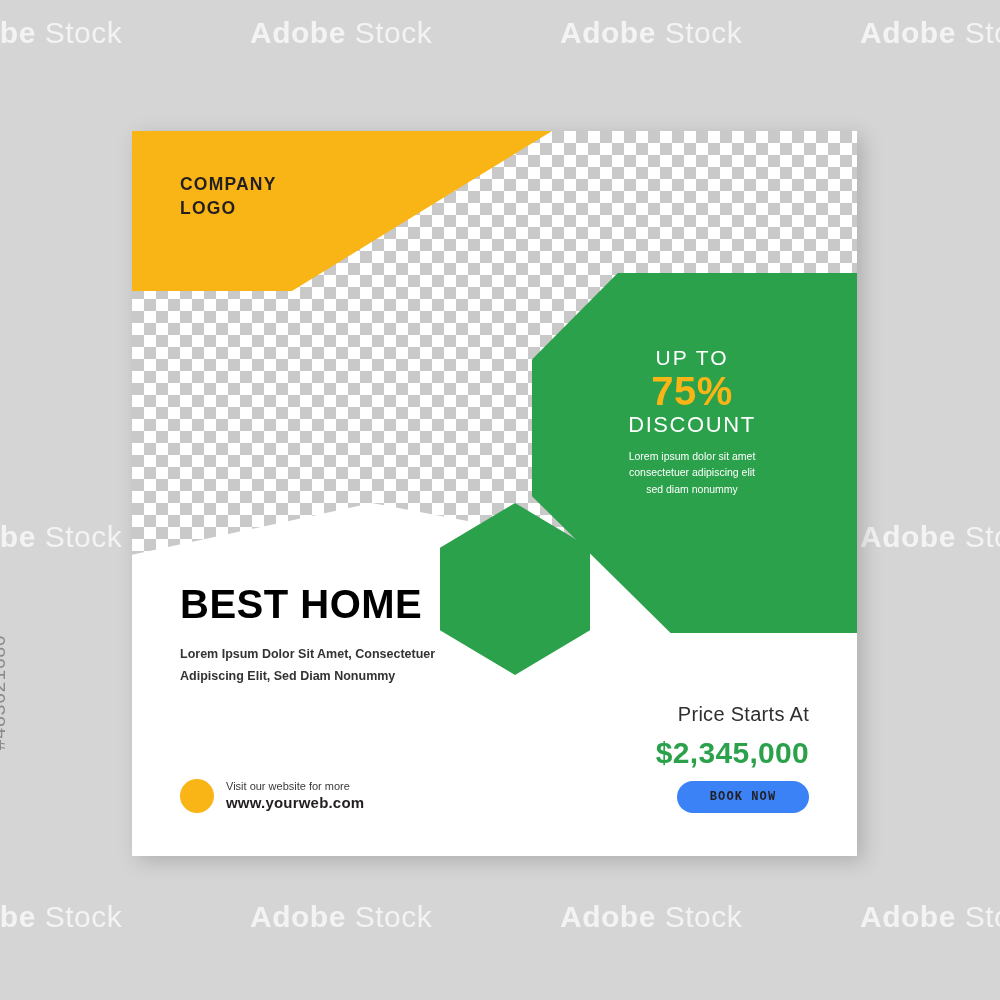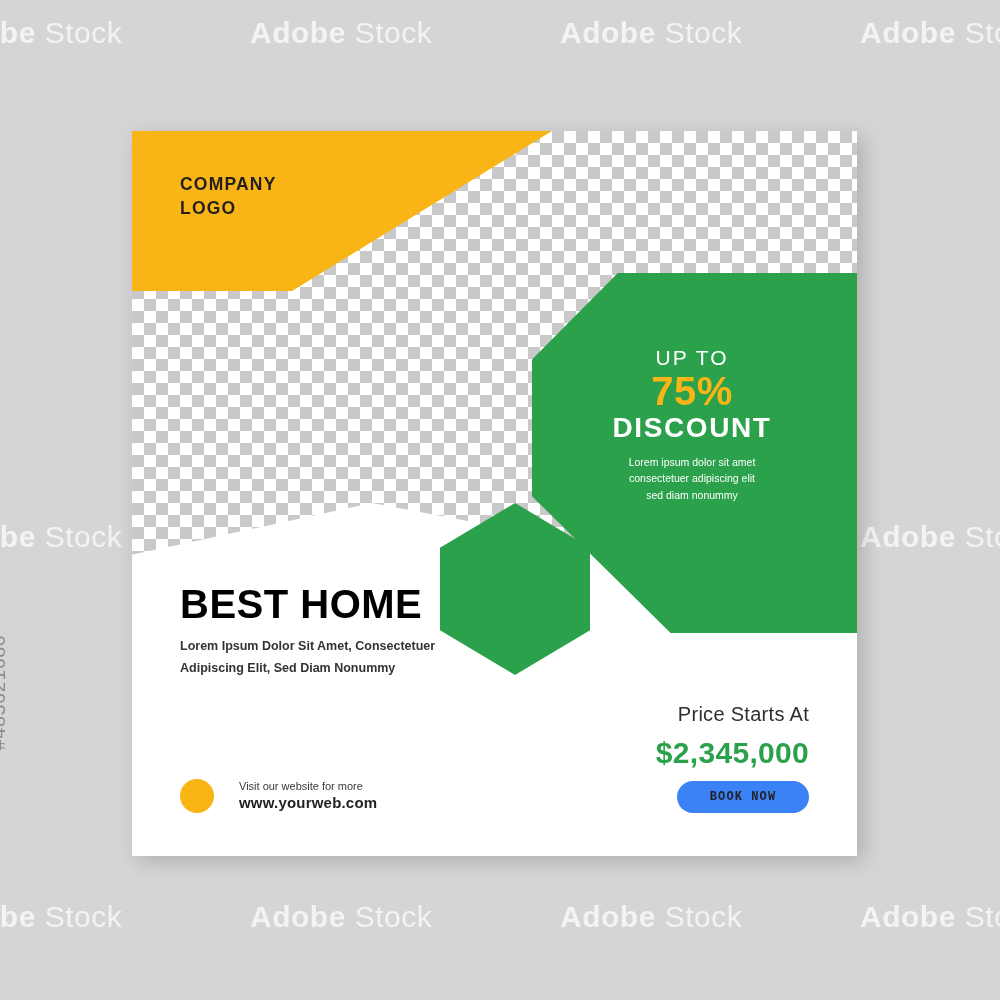--- a/index.html
+++ b/index.html
@@ -150,23 +150,23 @@
     font-weight: 400;
   }
   #percent-text {
     font-size: 40px;
     font-weight: bold;
     color: #f9b416;
     line-height: 1.05;
     letter-spacing: 0.5px;
   }
   #discount-text {
-    font-size: 28px;
+    font-size: 22px;
     letter-spacing: 1.6px;
-    font-weight: 700;
+    font-weight: 400;
   }
   #hex-desc {
     margin-top: 10px;
     font-size: 10.5px;
     line-height: 1.55;
     white-space: pre-line;
   }
 
   
   #green-hex-small {
@@ -203,35 +203,35 @@
   #hl-line3 {
     font-size: 27px;
     font-weight: bold;
     letter-spacing: 0.8px;
     color: #231f20;
   }
   #hl-line3 .accent {
     color: #f9b416;
   }
   #hl-body {
-    margin-top: 8px;
+    margin-top: 16px;
     font-size: 12.5px;
     line-height: 1.75;
     color: #333333;
     font-weight: bold;
     white-space: pre-line;
   }
 
   
   #website-row {
     position: absolute;
     left: 48px;
     top: 648px;
     display: flex;
-    gap: 25px;
+    gap: 12px;
   }
   #website-dot {
     width: 34px;
     height: 34px;
     border-radius: 50%;
     background: #f9b416;
   }
   #website-texts {
     line-height: 1.3;
   }

